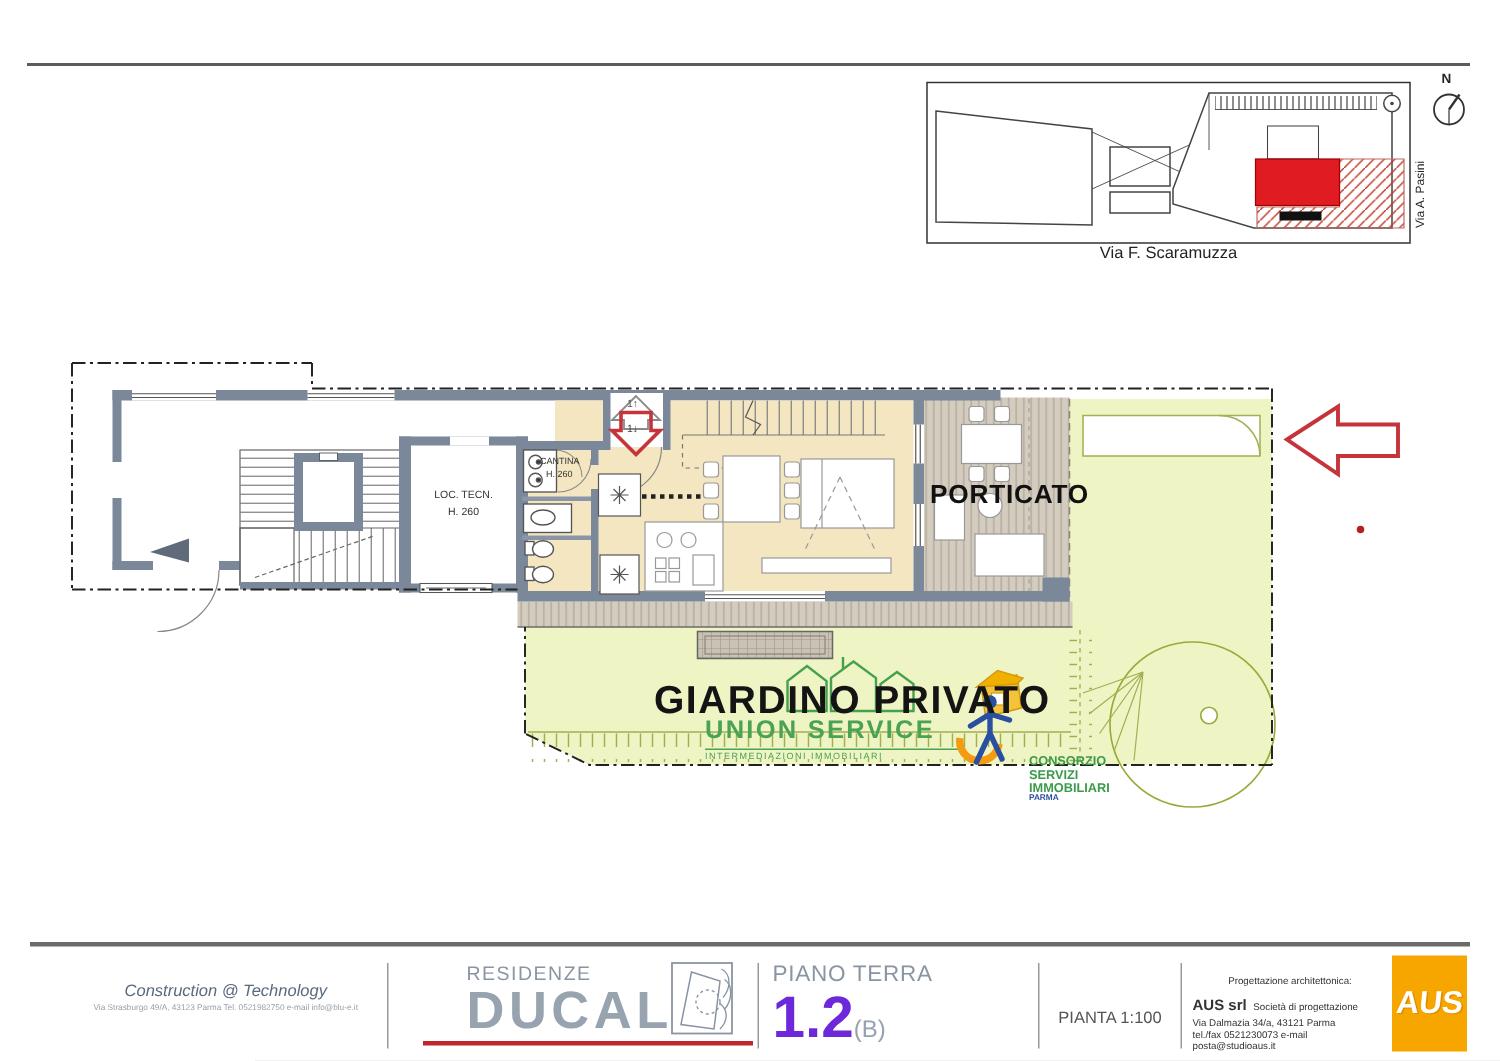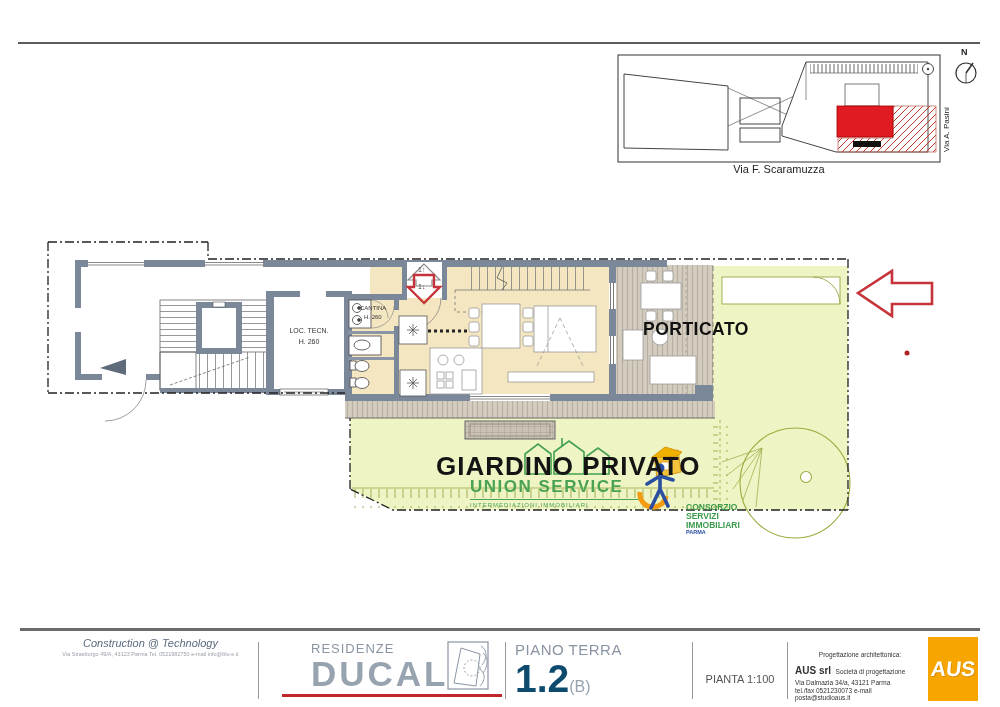--- a/index.html
+++ b/index.html
@@ -276,21 +276,21 @@
     <div style="padding-left:4px;">H. 260</div>
   </div>
 
   <div class="abs lbl" style="left:418px;top:266px;font-size:7px;color:#555;z-index:3;">
     <span>1</span><span>↑</span>
   </div>
   <div class="abs lbl" style="left:418px;top:283px;font-size:7px;color:#444;z-index:3;">
     <span>1</span><span>↓</span>
   </div>
 
-  <div class="abs lbl" style="left:643px;top:319px;font-size:17.5px;font-weight:bold;color:#111;letter-spacing:0.5px;z-index:2;">PORTICATO</div>
+  <div class="abs lbl" style="left:620px;top:319px;font-size:17.5px;font-weight:bold;color:#111;letter-spacing:0.5px;z-index:2;">PORTICATO</div>
 
   <div class="abs" style="left:470px;top:436px;width:170px;z-index:1;">
     <svg width="170" height="40">
       <g stroke="#45a04f" stroke-width="1.6" fill="none">
         <polygon points="55,38 55,18 68,8 81,18 81,38"></polygon>
         <polygon points="84,38 84,16 99,5 114,16 114,38"></polygon>
         <polygon points="117,38 117,20 128,12 139,20 139,38"></polygon>
         <line x1="92" y1="10" x2="92" y2="2"></line>
       </g>
     </svg>
@@ -314,21 +314,21 @@
       <div>IMMOBILIARI</div>
       <div style="font-size:5.5px;color:#2a4fa0;">PARMA</div>
     </div>
   </div>
 
   <div class="abs lbl ctr" style="left:436px;top:451px;width:260px;font-size:26px;font-weight:bold;color:#141414;letter-spacing:1px;z-index:2;">GIARDINO PRIVATO</div>
 
   <div class="abs" style="left:20px;top:628px;width:960px;height:3px;background:#6b6b6b;"></div>
 
   <div class="abs ctr" style="left:48px;top:636px;width:205px;">
-    <div style="font-size:11px;font-style:italic;color:#5a6a7e;margin-top:1px;">Construction @ Technology</div>
+    <div style="font-size:11px;font-style:italic;color:#5a6a7e;margin-top:19px;">Construction @ Technology</div>
     <div style="font-size:5.5px;color:#9aa0a8;margin-top:2px;">Via Strasburgo 49/A, 43123 Parma Tel. 0521982750 e-mail info@blu-e.it</div>
   </div>
 
   <div class="abs" style="left:258px;top:642px;width:1px;height:57px;background:#999;"></div>
 
   <div class="abs" style="left:282px;top:641px;margin-left:29px;">
     <div style="font-size:13px;color:#8a95a3;letter-spacing:1px;">RESIDENZE</div>
     <div style="font-size:35px;font-weight:bold;color:#98a3b0;letter-spacing:3px;line-height:1.0;">DUCALI</div>
   </div>
   <div class="abs" style="left:282px;top:694px;width:220px;height:2.5px;background:#c0272d;"></div>
@@ -337,21 +337,21 @@
     <polygon points="7,42 14,7 33,13 29,45" fill="none" stroke="#8a95a3" stroke-width="1"></polygon>
     <circle cx="25" cy="27" r="8" fill="none" stroke="#8a95a3" stroke-width="0.9" stroke-dasharray="2 2"></circle>
     <path d="M34,5 C41,9 40,18 35,24 M36,12 C42,16 41,26 36,32 M33,28 C39,33 38,40 33,45" fill="none" stroke="#8a95a3" stroke-width="0.9"></path>
   </svg>
 
   <div class="abs" style="left:505px;top:642px;width:1px;height:57px;background:#999;"></div>
 
   <div class="abs" style="left:515px;top:641px;">
     <div style="font-size:15px;color:#8a95a3;letter-spacing:0.5px;">PIANO TERRA</div>
     <div style="line-height:1.0;margin-top:1px;">
-      <span style="font-size:39px;font-weight:bold;color:#0c4a6e;">1.2</span><span style="font-size:16px;color:#97a2b0;">(B)</span>
+      <span style="font-size:39px;font-weight:bold;color:#6d28d9;">1.2</span><span style="font-size:16px;color:#97a2b0;">(B)</span>
     </div>
   </div>
 
   <div class="abs" style="left:692px;top:642px;width:1px;height:57px;background:#999;"></div>
 
   <div class="abs ctr" style="left:695px;top:673px;width:90px;font-size:11px;color:#555;">PIANTA 1:100</div>
 
   <div class="abs" style="left:787px;top:642px;width:1px;height:57px;background:#999;"></div>
 
   <div class="abs" style="left:795px;top:651px;width:130px;color:#333;">

